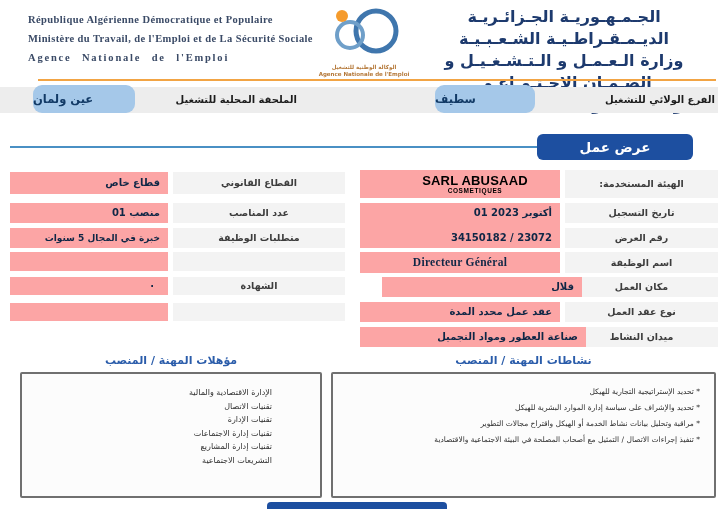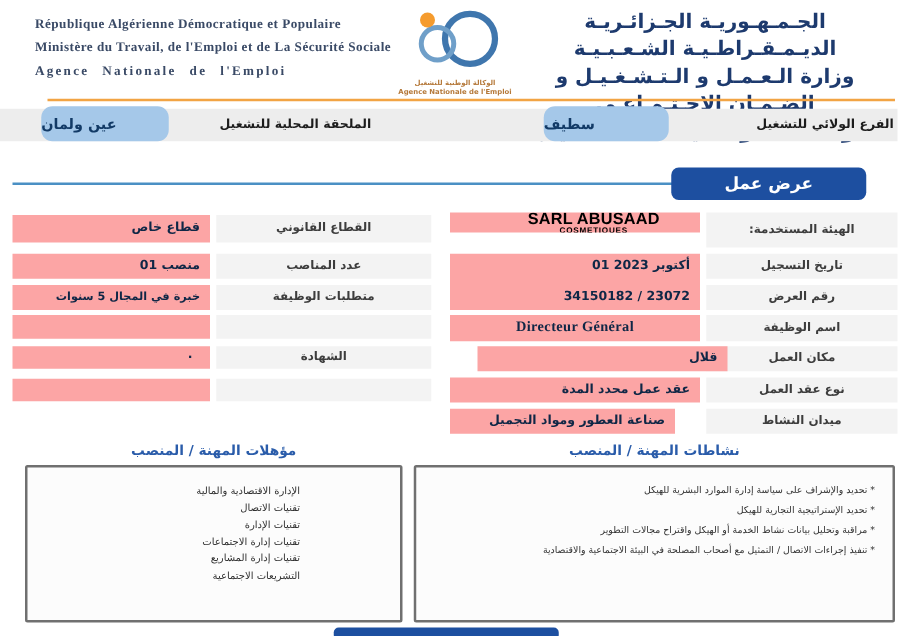--- a/index.html
+++ b/index.html
@@ -44,21 +44,21 @@
   .company .l1{font-size:13px;line-height:13px;letter-spacing:.2px;color:#000;}
   .company .l2{font-size:6.5px;line-height:8px;letter-spacing:.6px;color:#000;}
 
   
   .sec-title{position:absolute;top:353px;height:16px;line-height:16px;text-align:center;
         color:#2a5caa;font-weight:bold;font-size:11px;direction:rtl;}
   .panel{position:absolute;top:372px;height:126px;background:#fcfcfc;border:2px solid #707070;
         border-radius:2px;box-sizing:border-box;}
   .act-list{padding:10px 14px 0 6px;direction:rtl;}
   .act-item{font-size:7.5px;color:#303030;line-height:16px;text-align:right;white-space:nowrap;overflow:hidden;}
-  .qual-list{padding:12px 80px 0 6px;direction:rtl;}
+  .qual-list{padding:12px 48px 0 6px;direction:rtl;}
   .qual-item{font-size:8px;color:#303030;line-height:13.5px;text-align:right;white-space:nowrap;}
 
   .footer-bar{position:absolute;left:267px;top:502px;width:180px;height:10px;background:#1d4fa0;border-radius:4px;}
 </style>
 </head>
 <body>
 
 <div id="page">
 
   <div class="fr-head">
@@ -88,42 +88,42 @@
   <div class="strip"></div>
   <div class="strip-label" style="left:555px;width:160px;">الفرع الولائي للتشغيل</div>
   <div class="pill" style="left:435px;width:100px;">سطيف</div>
   <div class="strip-label" style="left:142px;width:155px;">الملحقة المحلية للتشغيل</div>
   <div class="pill" style="left:33px;width:102px;">عين ولمان</div>
 
   <div class="title-line"></div>
   <div class="title-box">عرض عمل</div>
 
   <div class="gray-label" style="left:565px;top:170px;width:153px;height:28px;line-height:28px;">الهيئة المستخدمة:</div>
-  <div class="blue-box company" style="left:360px;top:170px;width:200px;height:16px;padding-left:38px;">
+  <div class="blue-box company" style="left:360px;top:170px;width:200px;height:28px;padding-left:38px;">
     <span class="l1">SARL ABUSAAD</span>
     <span class="l2">COSMETIQUES</span>
   </div>
 
   <div class="gray-label" style="left:565px;top:203px;width:153px;height:20px;line-height:20px;">تاريخ التسجيل</div>
   <div class="blue-box ltrval" style="left:360px;top:203px;width:200px;height:36px;line-height:20px;">01 أكتوبر 2023</div>
 
   <div class="gray-label" style="left:565px;top:228px;width:153px;height:20px;line-height:20px;">رقم العرض</div>
   <div class="blue-box ltrval" style="left:360px;top:228px;width:200px;height:20px;line-height:20px;">34150182 / 23072</div>
 
   <div class="gray-label" style="left:565px;top:252px;width:153px;height:21px;line-height:21px;">اسم الوظيفة</div>
   <div class="blue-box center latin-serif" style="left:360px;top:252px;width:200px;height:21px;line-height:21px;">Directeur Général</div>
 
   <div class="gray-label" style="left:565px;top:277px;width:153px;height:20px;line-height:20px;">مكان العمل</div>
   <div class="blue-box" style="left:360px;top:277px;width:200px;height:20px;line-height:20px;margin-left:22px;">قلال</div>
 
   <div class="gray-label" style="left:565px;top:302px;width:153px;height:20px;line-height:20px;">نوع عقد العمل</div>
   <div class="blue-box" style="left:360px;top:302px;width:200px;height:20px;line-height:20px;">عقد عمل محدد المدة</div>
 
   <div class="gray-label" style="left:565px;top:327px;width:153px;height:20px;line-height:20px;">ميدان النشاط</div>
-  <div class="blue-box" style="left:360px;top:327px;width:180px;height:20px;line-height:20px;">صناعة العطور ومواد التجميل</div>
+  <div class="blue-box" style="left:360px;top:327px;width:226px;height:20px;line-height:20px;">صناعة العطور ومواد التجميل</div>
 
   <div class="gray-label" style="left:173px;top:172px;width:172px;height:22px;line-height:22px;">القطاع القانوني</div>
   <div class="blue-box" style="left:10px;top:172px;width:158px;height:22px;line-height:22px;">قطاع خاص</div>
 
   <div class="gray-label" style="left:173px;top:203px;width:172px;height:20px;line-height:20px;">عدد المناصب</div>
   <div class="blue-box ltrval" style="left:10px;top:203px;width:158px;height:20px;line-height:20px;">01 منصب</div>
 
   <div class="gray-label" style="left:173px;top:228px;width:172px;height:20px;line-height:20px;">متطلبات الوظيفة</div>
   <div class="blue-box" style="left:10px;top:228px;width:158px;height:20px;line-height:20px;font-size:9px;">خبرة في المجال 5 سنوات</div>
 
@@ -132,22 +132,22 @@
 
   <div class="gray-label" style="left:173px;top:277px;width:172px;height:18px;line-height:18px;">الشهادة</div>
   <div class="blue-box" style="left:10px;top:277px;width:158px;height:18px;line-height:14px;padding-right:14px;">.</div>
 
   <div class="gray-label" style="left:173px;top:303px;width:172px;height:18px;line-height:18px;"></div>
   <div class="blue-box" style="left:10px;top:303px;width:158px;height:18px;line-height:18px;"></div>
 
   <div class="sec-title" style="left:331px;width:385px;">نشاطات المهنة /  المنصب</div>
   <div class="panel" style="left:331px;width:385px;">
     <div class="act-list">
+      <div class="act-item">* تحديد الإستراتيجية التجارية للهيكل</div>
       <div class="act-item">* تحديد والإشراف على سياسة إدارة الموارد البشرية للهيكل</div>
-      <div class="act-item">* تحديد الإستراتيجية التجارية للهيكل</div>
       <div class="act-item">* مراقبة وتحليل بيانات نشاط الخدمة أو الهيكل واقتراح مجالات التطوير</div>
       <div class="act-item">* تنفيذ إجراءات الاتصال / التمثيل مع أصحاب المصلحة في البيئة الاجتماعية والاقتصادية</div>
     </div>
   </div>
 
   <div class="sec-title" style="left:20px;width:302px;">مؤهلات المهنة /  المنصب</div>
   <div class="panel" style="left:20px;width:302px;">
     <div class="qual-list">
       <div class="qual-item">الإدارة الاقتصادية والمالية</div>
       <div class="qual-item">تقنيات الاتصال</div>

